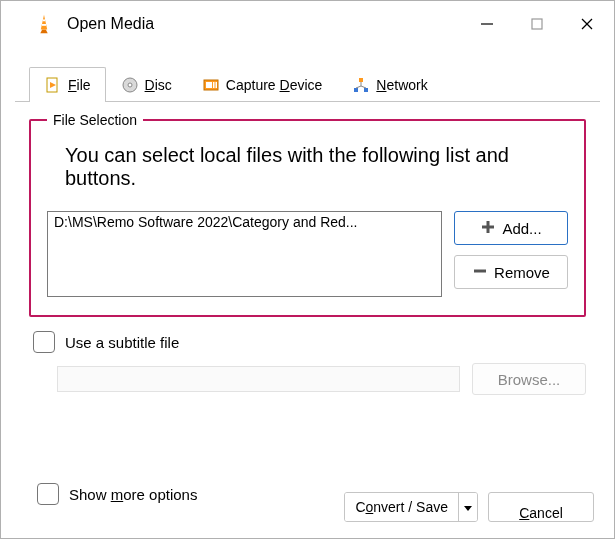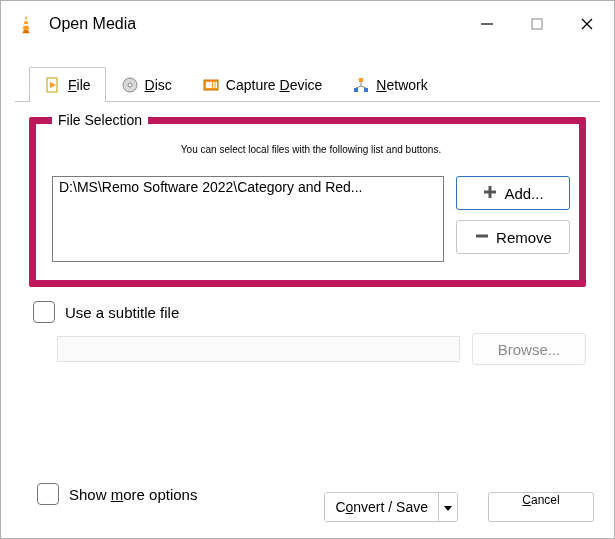--- a/index.html
+++ b/index.html
@@ -11,21 +11,21 @@
     width: 615px;
     height: 539px;
     border: 1px solid #b0b0b0;
     position: relative;
     color: #000;
   }
   .titlebar {
     height: 46px;
     display: flex;
     align-items: center;
-    padding: 0 2px 0 14px;
+    padding: 0 2px 0 32px;
   }
   .app-icon {
     width: 22px;
     height: 22px;
     margin-right: 12px;
   }
   .title-text {
     font-size: 16px;
     flex: 1;
   }
@@ -68,33 +68,32 @@
   }
   .underline-shortcut { text-decoration: underline; }
   .panel {
     border-top: 1px solid #c5c5c5;
     margin: -1px 14px 0 14px;
     padding: 10px 14px 14px 14px;
     position: relative;
     z-index: 1;
   }
   fieldset.file-selection {
-    border: 7px solid #be185d;
+    border: 2px solid #be185d;
     border-radius: 2px;
-    padding: 10px 9px 18px 16px;
+    padding: 10px 16px 18px 16px;
     margin: 0 0 14px 0;
   }
   fieldset.file-selection legend {
     padding: 0 6px;
     font-size: 14px;
   }
   .file-help {
-    margin: 6px 0 14px 0;
-    font-size: 10px;
-    text-align: center;
+    margin: 6px 0 14px 18px;
+    font-size: 20px;
   }
   .file-row {
     display: flex;
     gap: 12px;
     align-items: flex-start;
     margin-top: 21px;
   }
   .file-list {
     flex: 1;
     height: 86px;
@@ -211,24 +210,23 @@
     justify-content: center;
     background: #fff;
   }
   .cancel-btn {
     width: 106px;
     height: 30px;
     border: 1px solid #c5c5c5;
     border-radius: 3px;
     background: #fff;
     display: flex;
-    align-items: flex-start;
-    justify-content: center;
-    font-size: 12px;
-    margin-left: 20px;
+    align-items: flex-end;
+    justify-content: center;
+    font-size: 14px;
   }
 </style>
 </head>
 <body>
 
 <div class="titlebar">
   <span class="app-icon">
     <svg viewBox="0 0 24 24" width="22" height="22">
       <path d="M8 22 L16 22 L14 18 L10 18 Z" fill="#e07000"></path>
       <path d="M12 2 L15.5 18 L8.5 18 Z" fill="#ff9a1f"></path>

